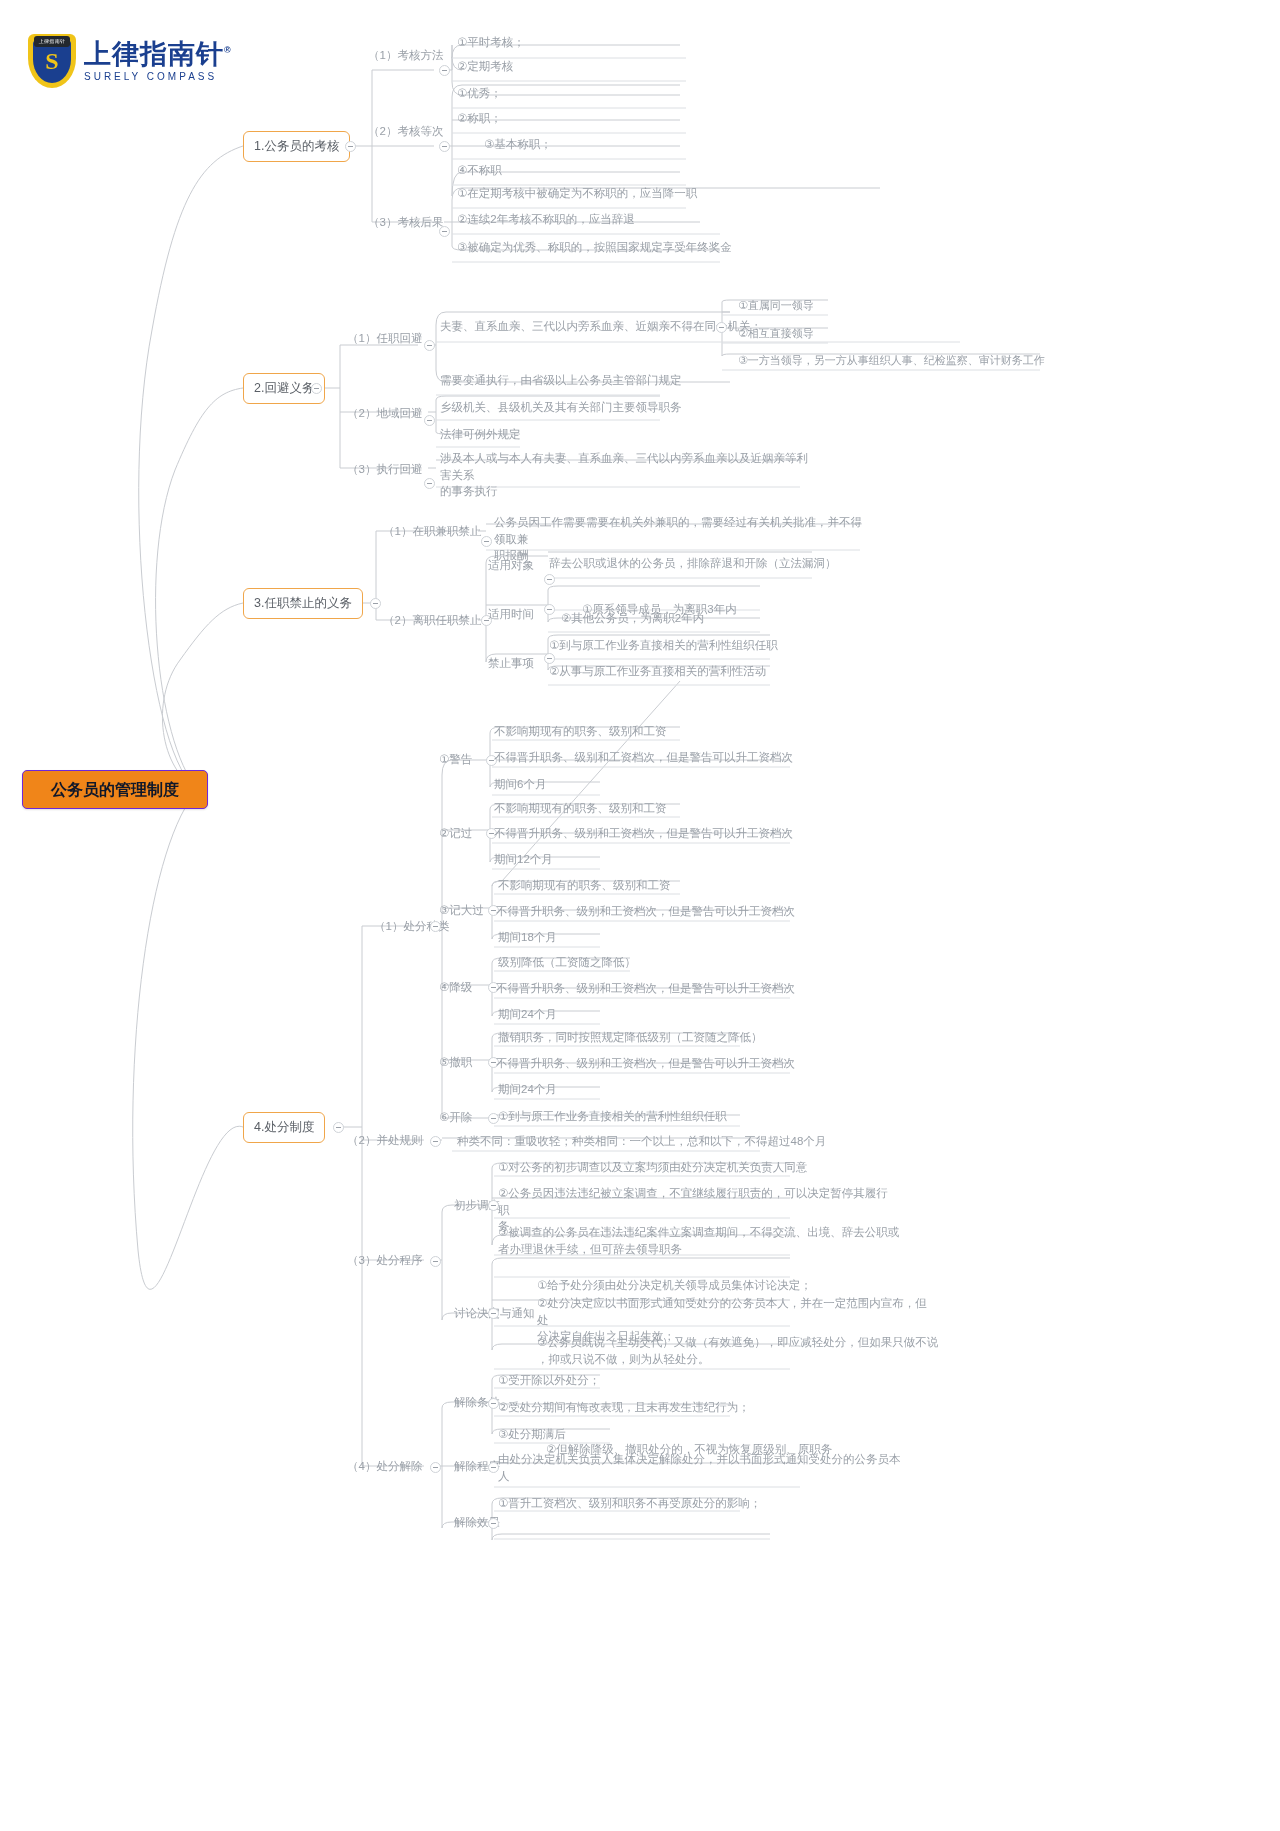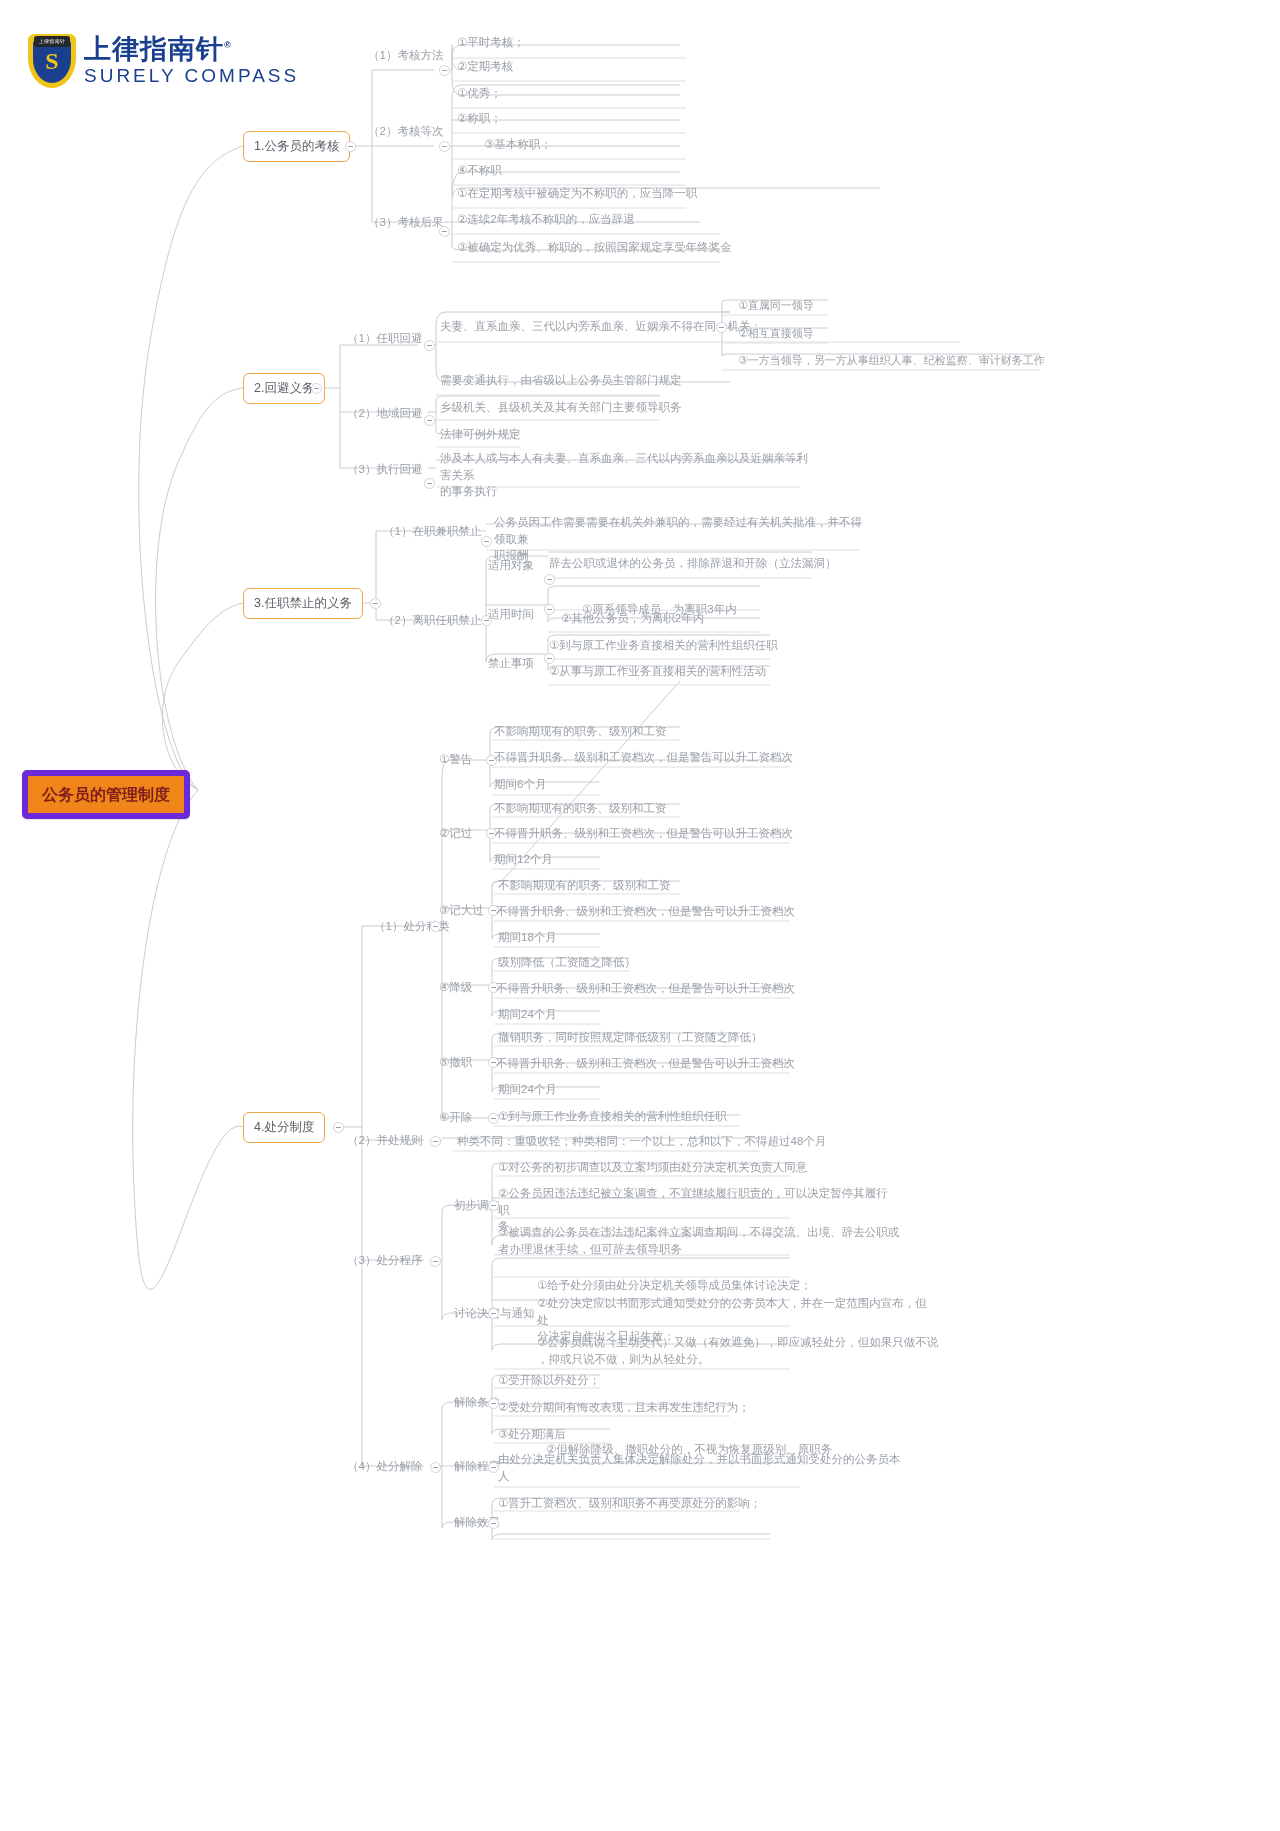--- a/index.html
+++ b/index.html
@@ -36,32 +36,32 @@
     position:absolute;left:0;top:14px;width:48px;text-align:center;
     color:#f0c419;font-size:24px;font-weight:bold;font-family:"Liberation Serif",serif;
   }
   .logotext{display:flex;flex-direction:column;justify-content:center;}
   .logo-cn{
     font-size:27px;font-weight:bold;color:#1a3f8f;letter-spacing:1px;
     font-family:"Liberation Sans",sans-serif;line-height:1.05;
   }
   .logo-cn sup{font-size:9px;vertical-align:super;}
   .logo-en{
-    font-size:19px;color:#1a3f8f;letter-spacing:3px;margin-top:2px;
+    font-size:10px;color:#1a3f8f;letter-spacing:3px;margin-top:2px;
     font-family:"Liberation Sans",sans-serif;
   }
 
   
   .node{position:absolute;box-sizing:border-box;}
 
   
   .root{
-    background:#f08519;border:6px solid #6d28d9;border-radius:5px;
-    color:#7f1d1d;font-size:16px;font-weight:bold;
-    padding:9px 14px;white-space:nowrap;line-height:1.2;
+    background:#f08519;border:1px solid #6d28d9;border-radius:5px;
+    color:#0f172a;font-size:16px;font-weight:bold;
+    padding:9px 28px;white-space:nowrap;line-height:1.2;
     box-shadow:0 1px 2px rgba(0,0,0,.12);
   }
 
   
   .l1{
     background:#ffffff;border:1.3px solid #f0a64a;border-radius:6px;
     color:#5a5f66;font-size:12.5px;padding:7px 10px;white-space:nowrap;
     line-height:1.2;
   }
 

